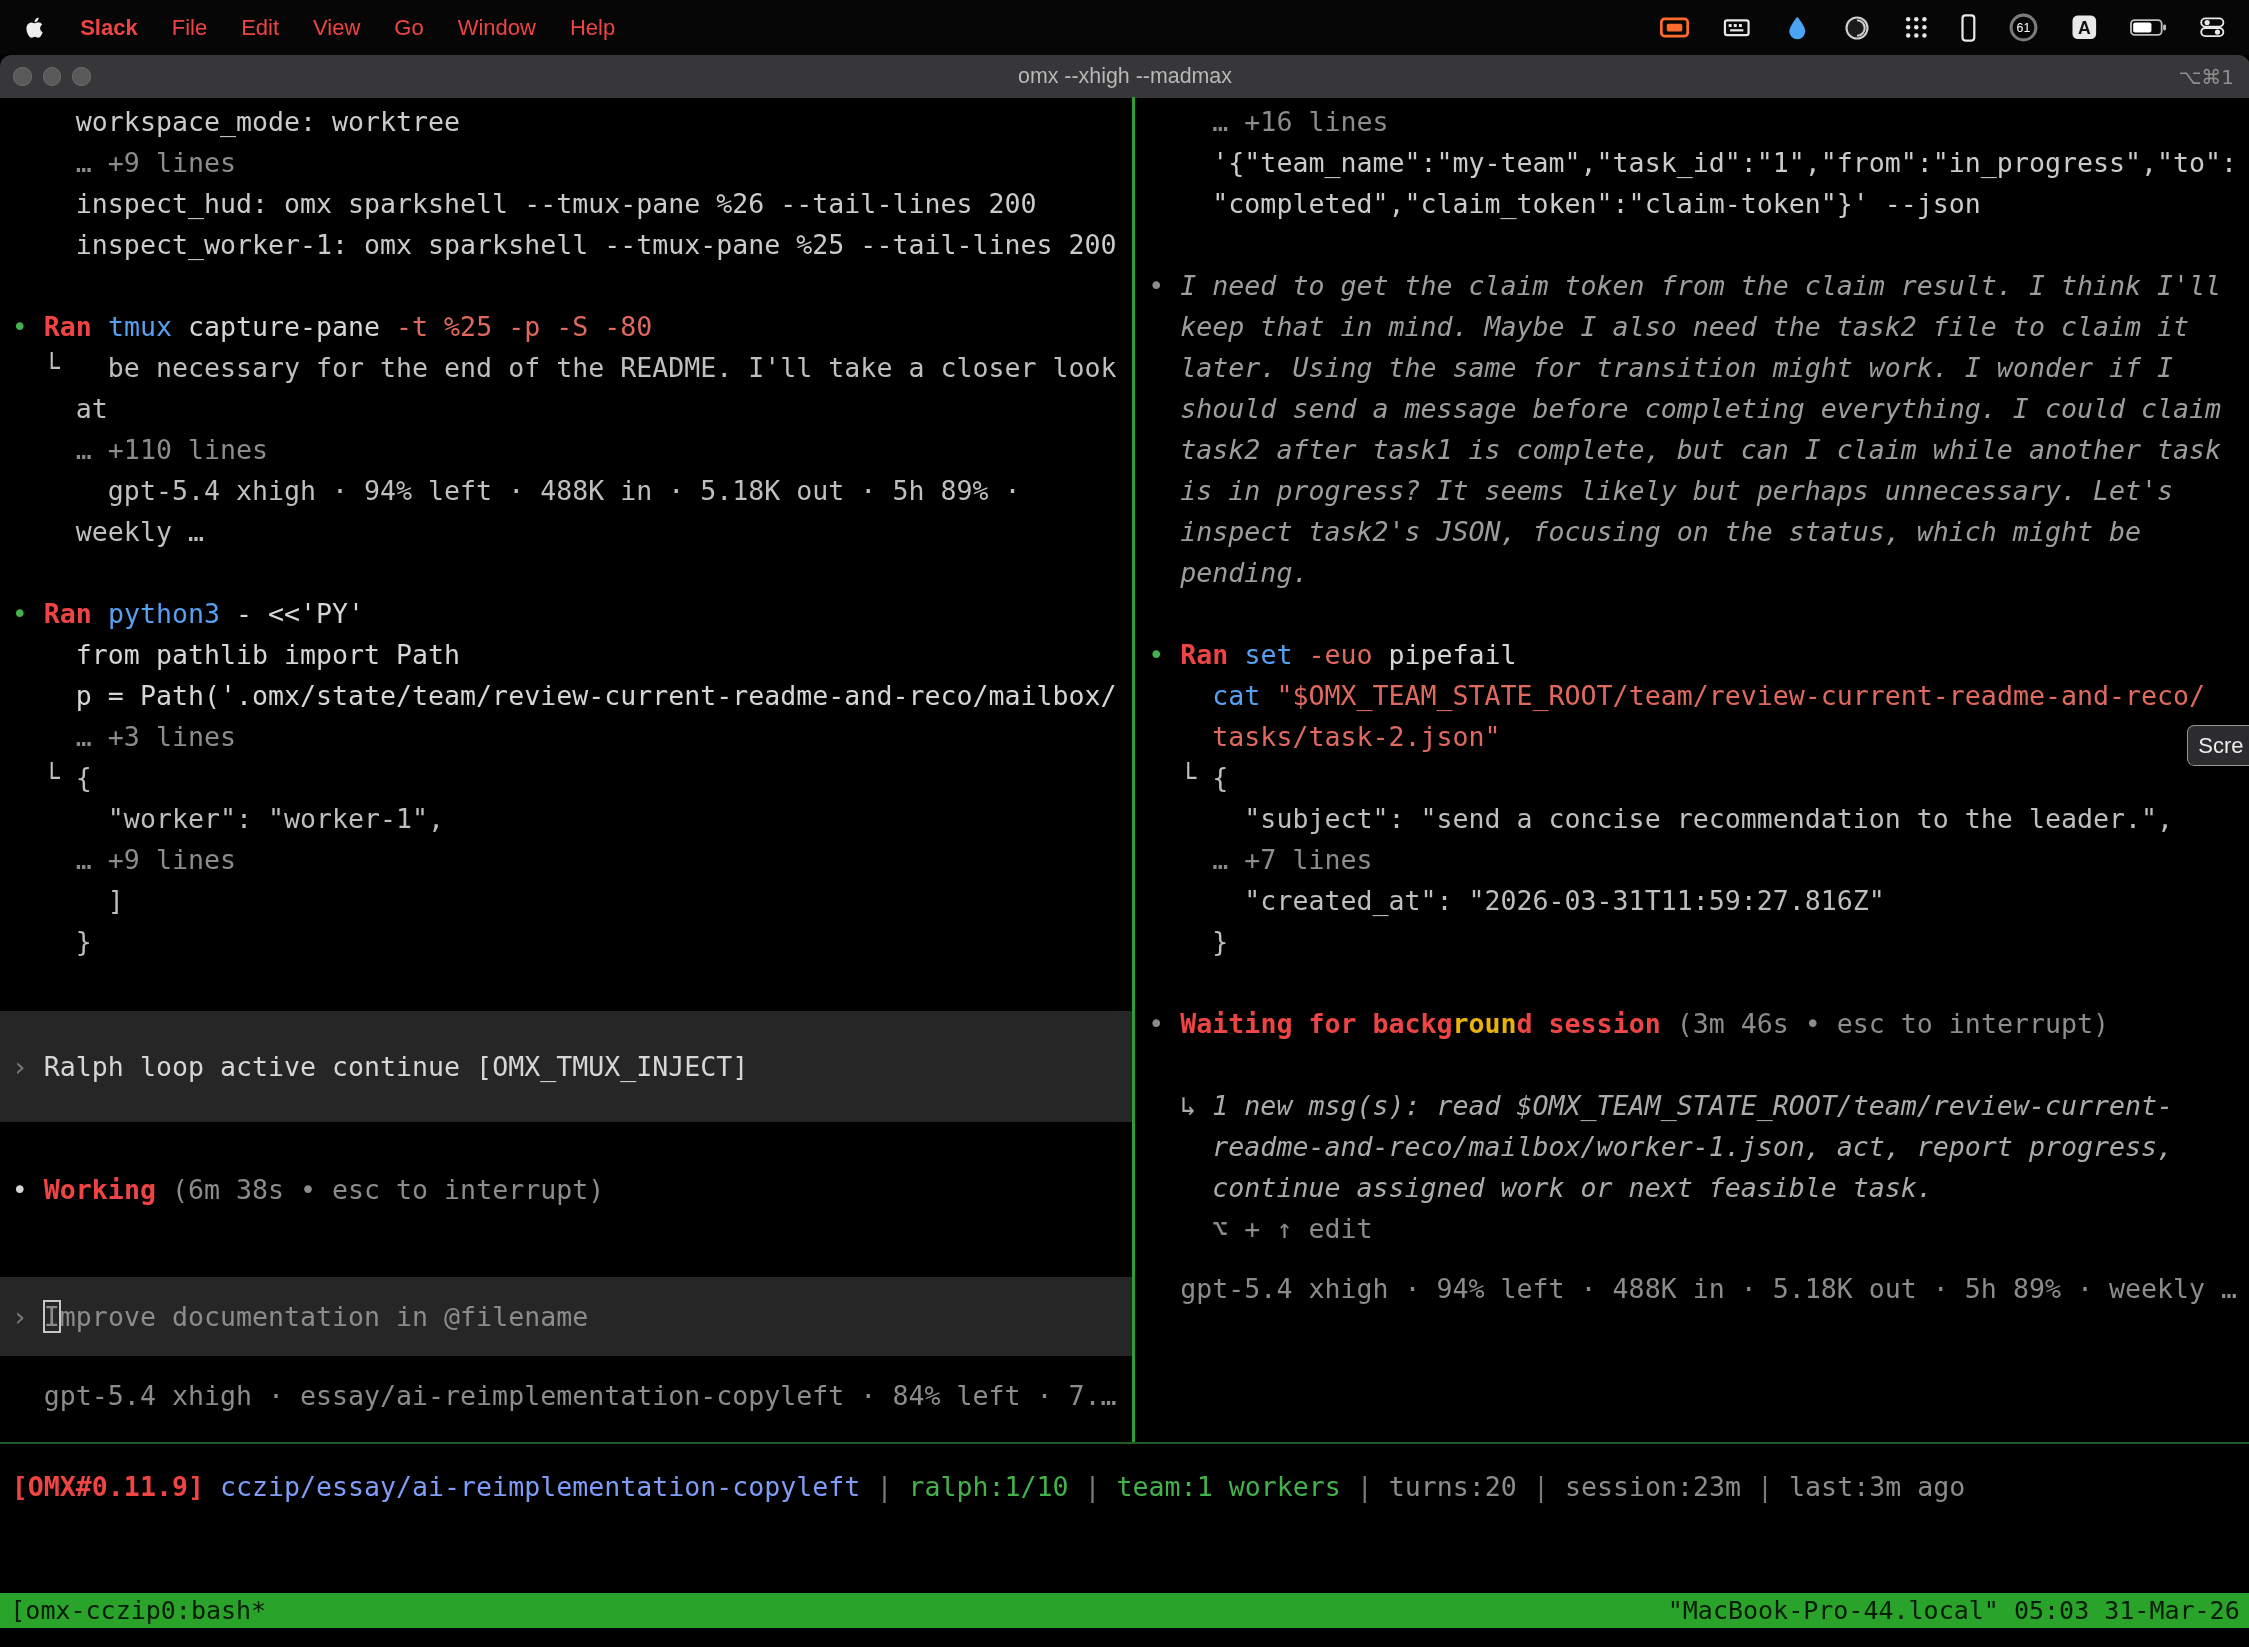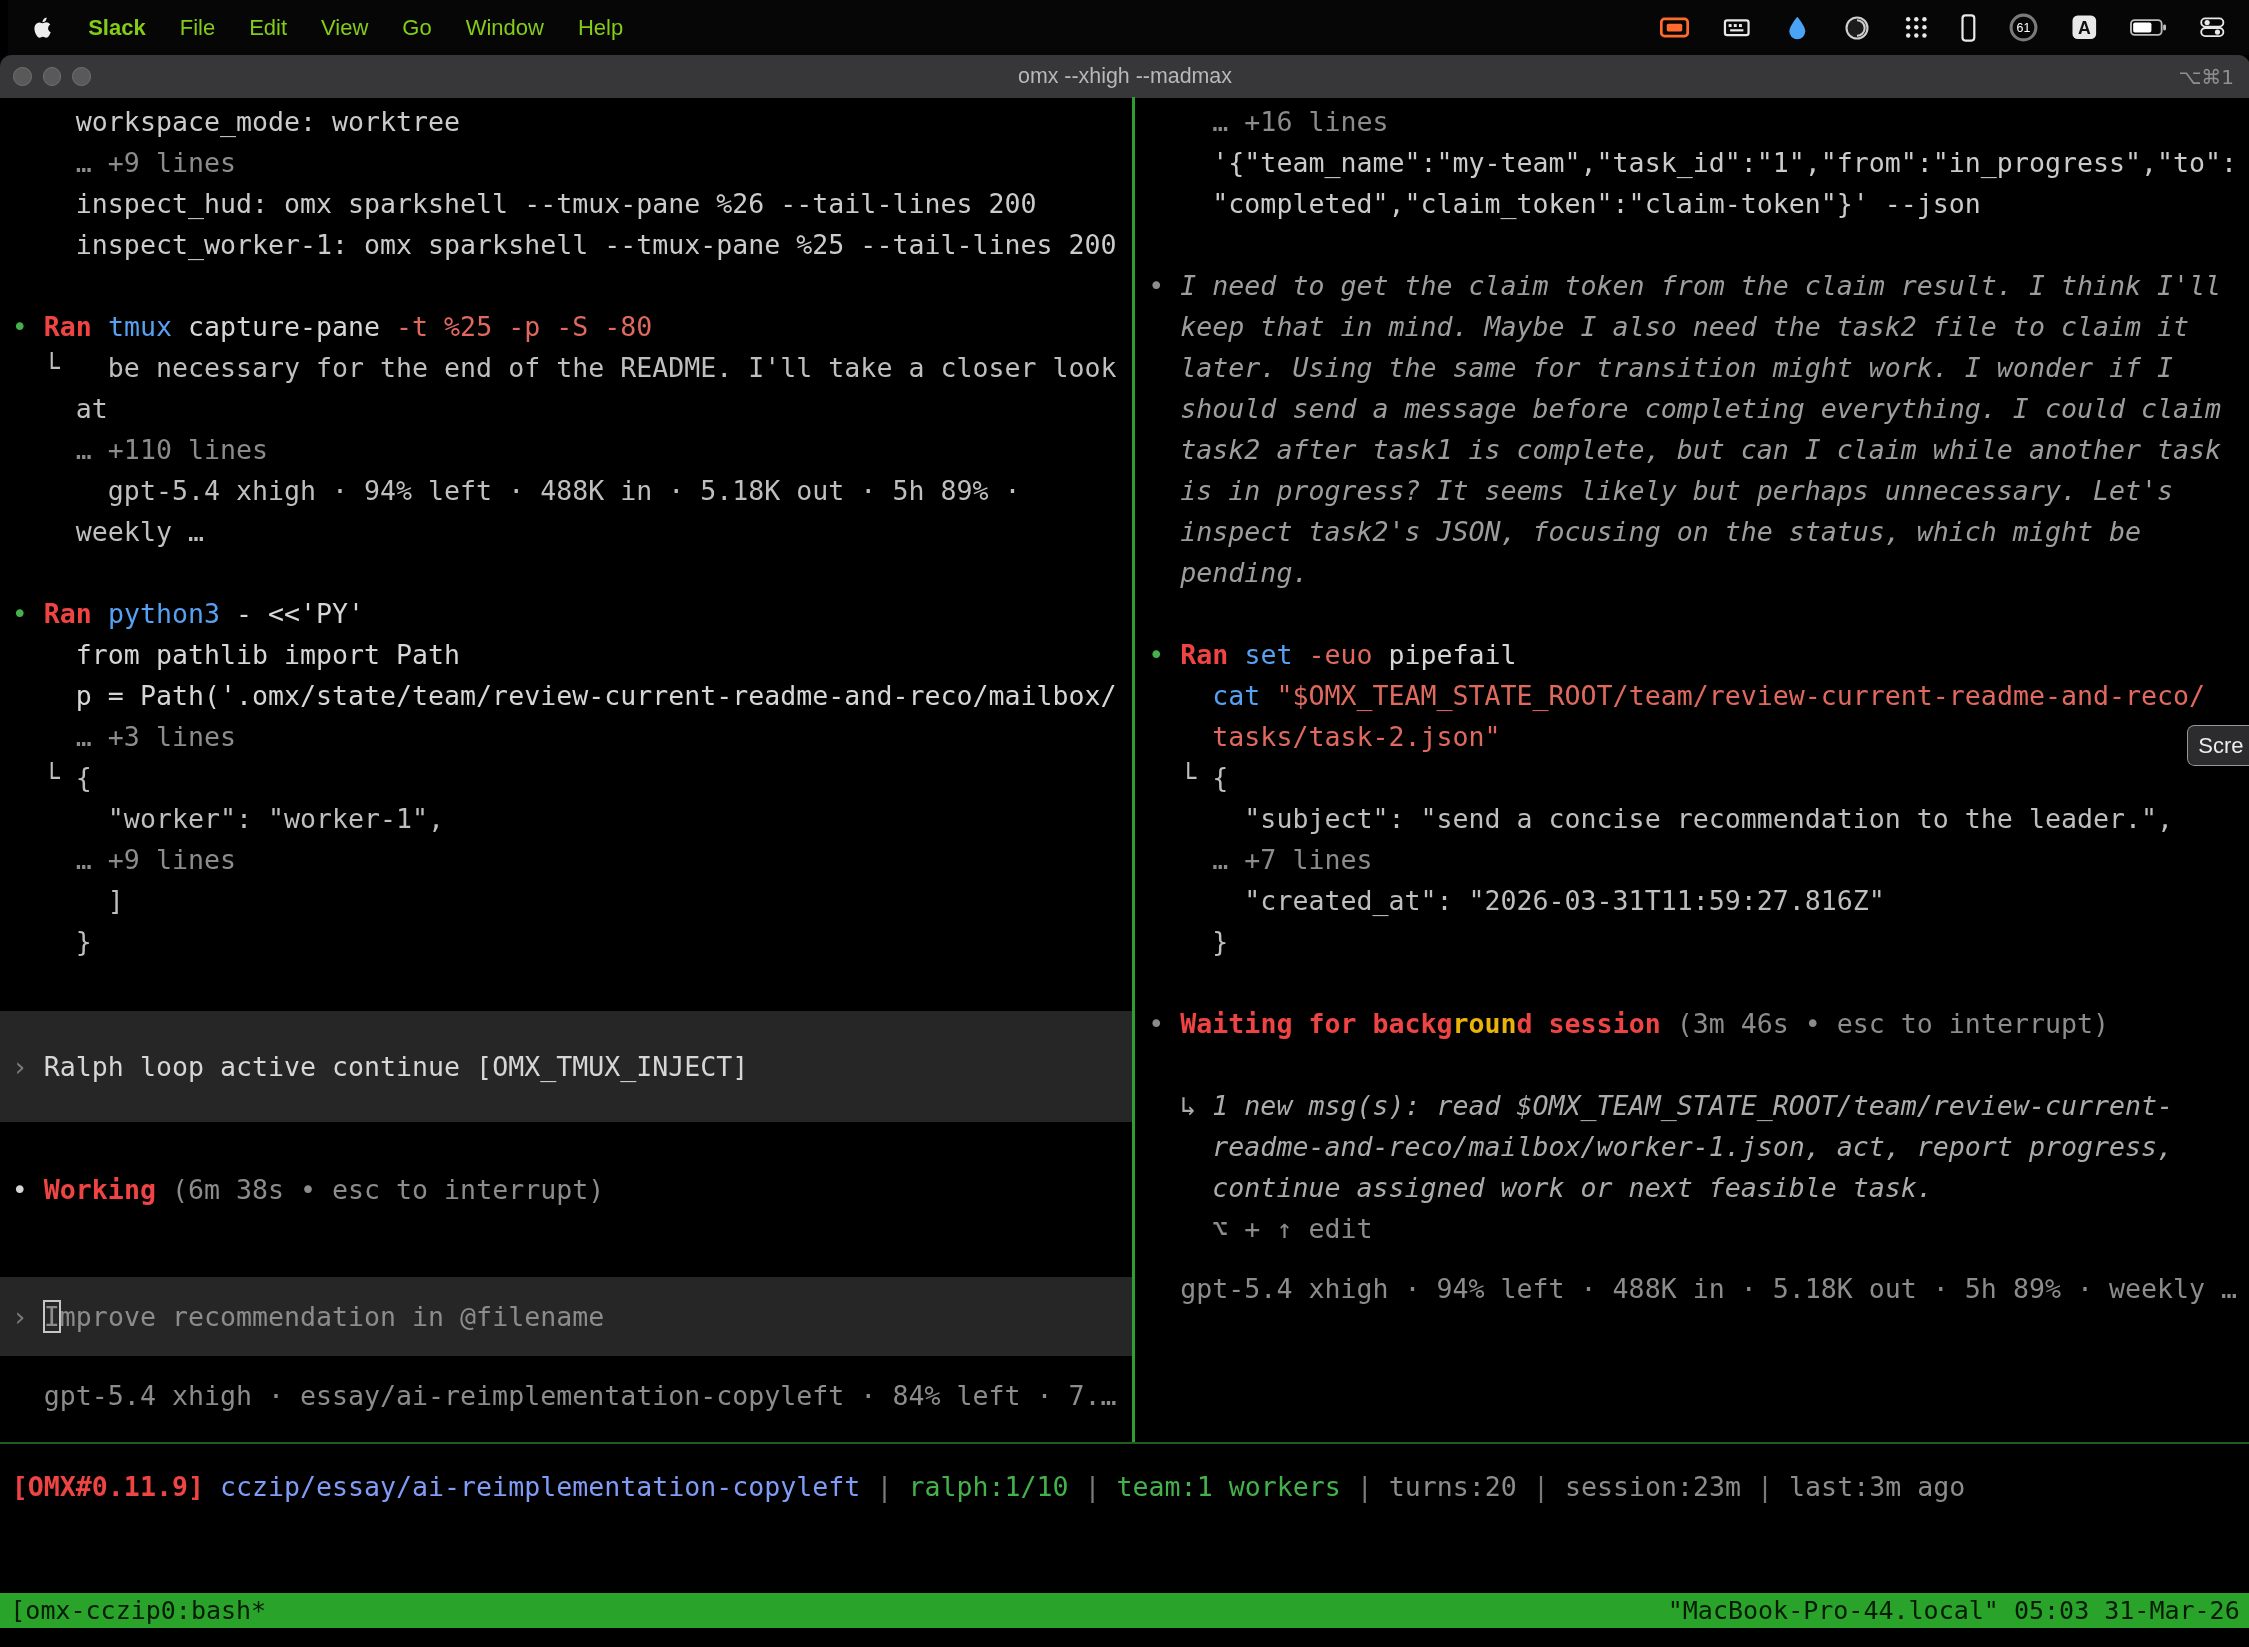--- a/index.html
+++ b/index.html
@@ -1,19 +1,19 @@
 <!DOCTYPE html>
 <html style="font-size:11.8px"><head>
 <meta charset="utf-8">
 <style>
 *{margin:0;padding:0;box-sizing:border-box}
 html,body{width:2250px;height:1648px;background:#000;overflow:hidden}
 body{position:relative;font-family:"DejaVu Sans Mono","DejaVu Sans",monospace}
 
-.menubar{position:absolute;top:0;left:8px;right:0;height:55px;background:#060606;display:flex;align-items:center;padding:0 16px;color:#84cc16;font-family:"Liberation Sans",sans-serif;font-size:22px}
+.menubar{position:absolute;top:0;left:0;right:0;height:55px;background:#060606;display:flex;align-items:center;padding:0 16px;color:#ef4444;font-family:"Liberation Sans",sans-serif;font-size:22px}
 .mb-left{display:flex;align-items:center}
 .apple{display:flex;align-items:center;padding:0 14.8px 0 7.4px}
 .mb-app{font-weight:700;padding:0 17px}
 .mb-item{padding:0 17px}
 .mb-right{margin-left:auto;display:flex;align-items:center;gap:32px;padding-right:8.9px}
 .mb-ic{display:flex;align-items:center;justify-content:center}
 
 .titlebar{position:absolute;top:55px;left:0;right:0;height:43px;background:#37373a;border-radius:11.8px 11.8px 0 0;display:flex;align-items:center}
 .traffic{display:flex;gap:11px;padding-left:13.3px;z-index:2}
 .tdot{width:18.5px;height:18.5px;border-radius:50%;background:#595959;border:0.7px solid #6f6f6f}
@@ -180,21 +180,21 @@
     <div class="ln res">      "worker": "worker-1",</div>
     <div class="ln dim">    … +9 lines</div>
     <div class="ln res">      ]</div>
     <div class="ln res">    }</div>
     <div class="ln"></div>
     <div class="band band-l band1">
       <div class="ln"><span class="dim2">› </span><span class="fg">Ralph loop active continue [OMX_TMUX_INJECT]</span></div>
     </div>
     <div class="ln mt63"><span class="fg">• </span><span class="bold">Working </span><span class="dim">(6m 38s • esc to interrupt)</span></div>
     <div class="band band-l band2 mt91">
-      <div class="ln"><span class="dim2">› </span><span class="dim cursor">I</span><span class="dim">mprove recommendation in @filename</span></div>
+      <div class="ln"><span class="dim2">› </span><span class="dim cursor">I</span><span class="dim">mprove documentation in @filename</span></div>
     </div>
     <div class="ln dim mt26">  gpt-5.4 xhigh · essay/ai-reimplementation-copyleft · 84% left · 7.…</div>
   </div>
 
   <div class="vdiv"></div>
 
   <div class="pane pane-r">
     <div class="ln dim">    … +16 lines</div>
     <div class="ln out">    '{"team_name":"my-team","task_id":"1","from":"in_progress","to":</div>
     <div class="ln out">    "completed","claim_token":"claim-token"}' --json</div>

